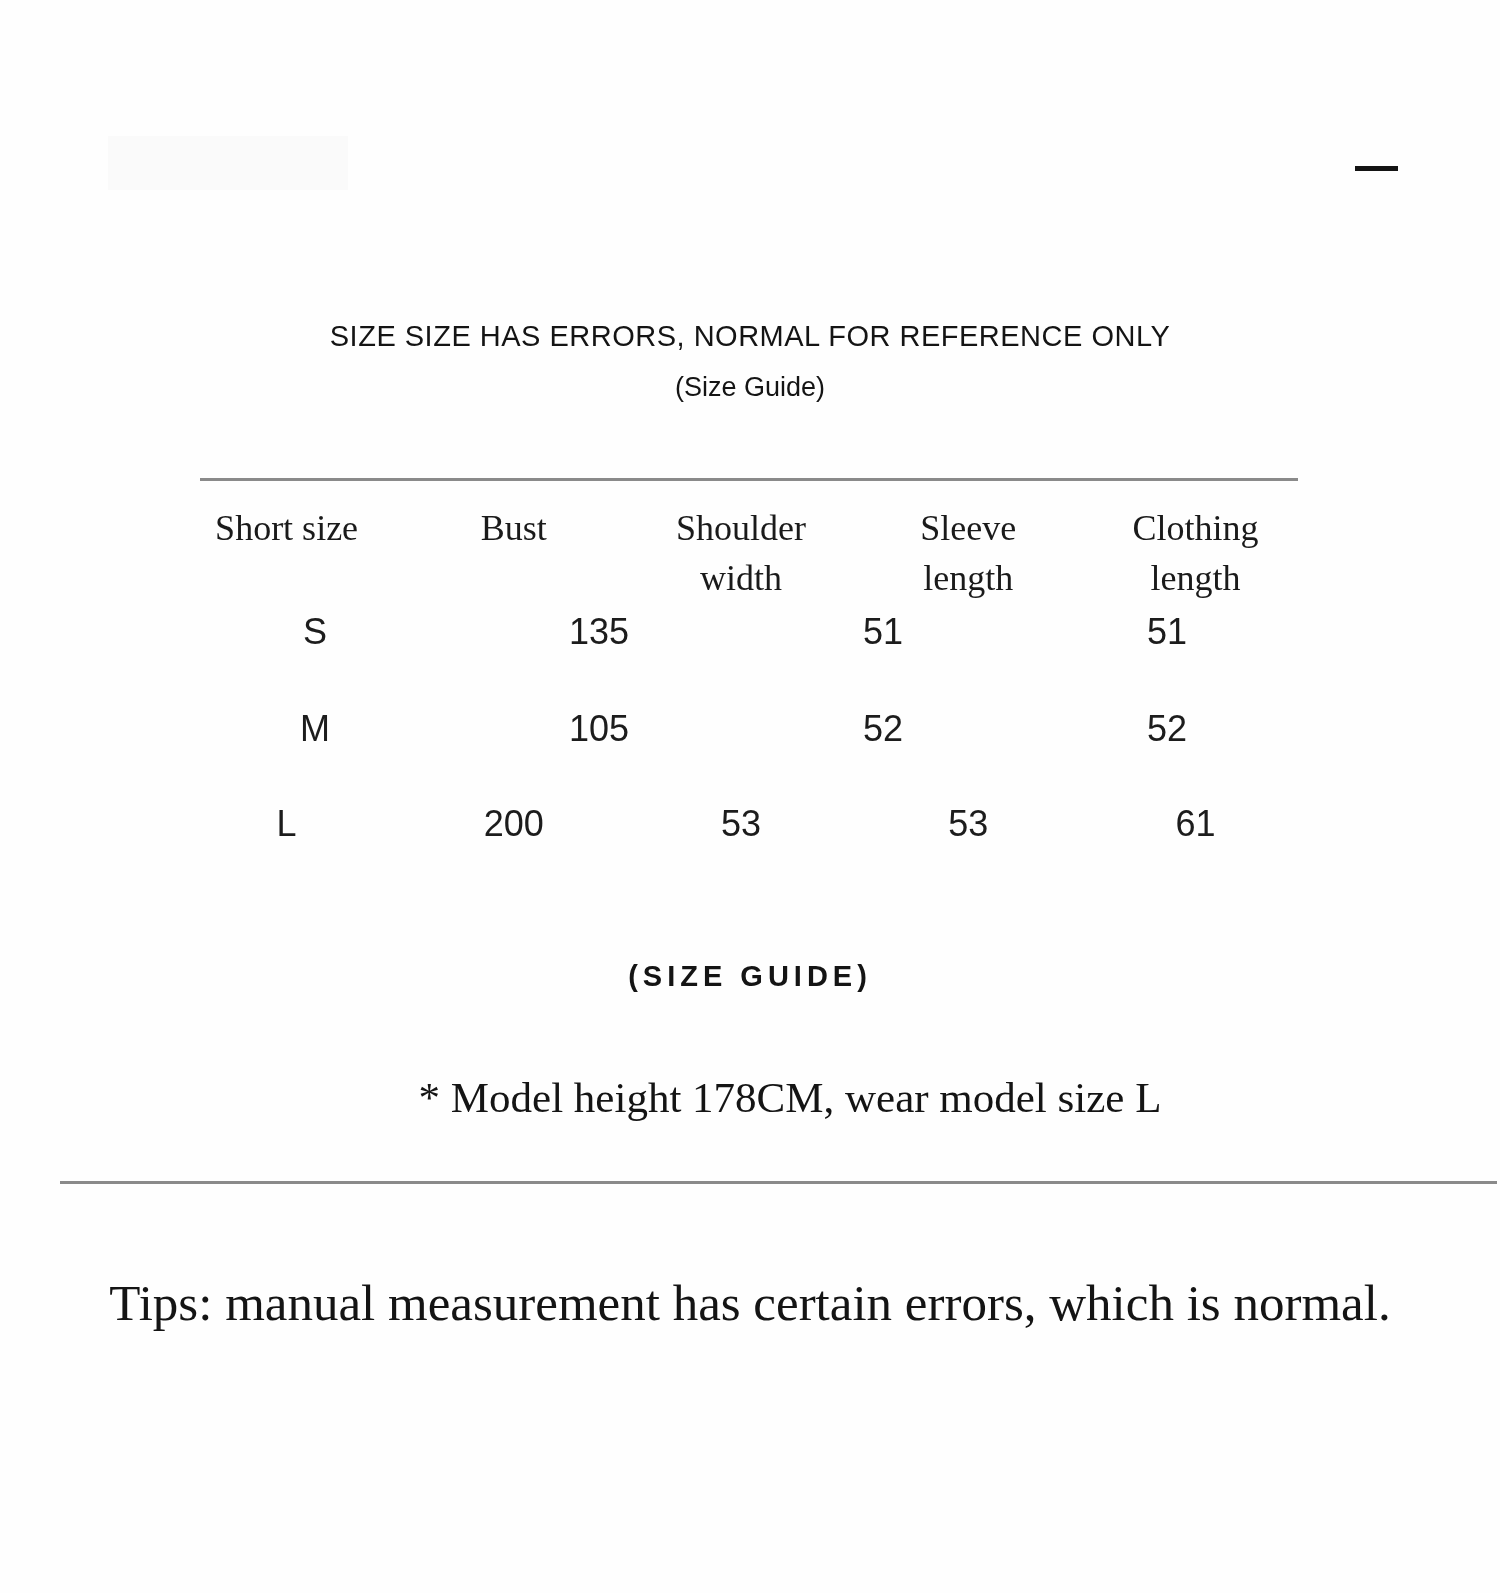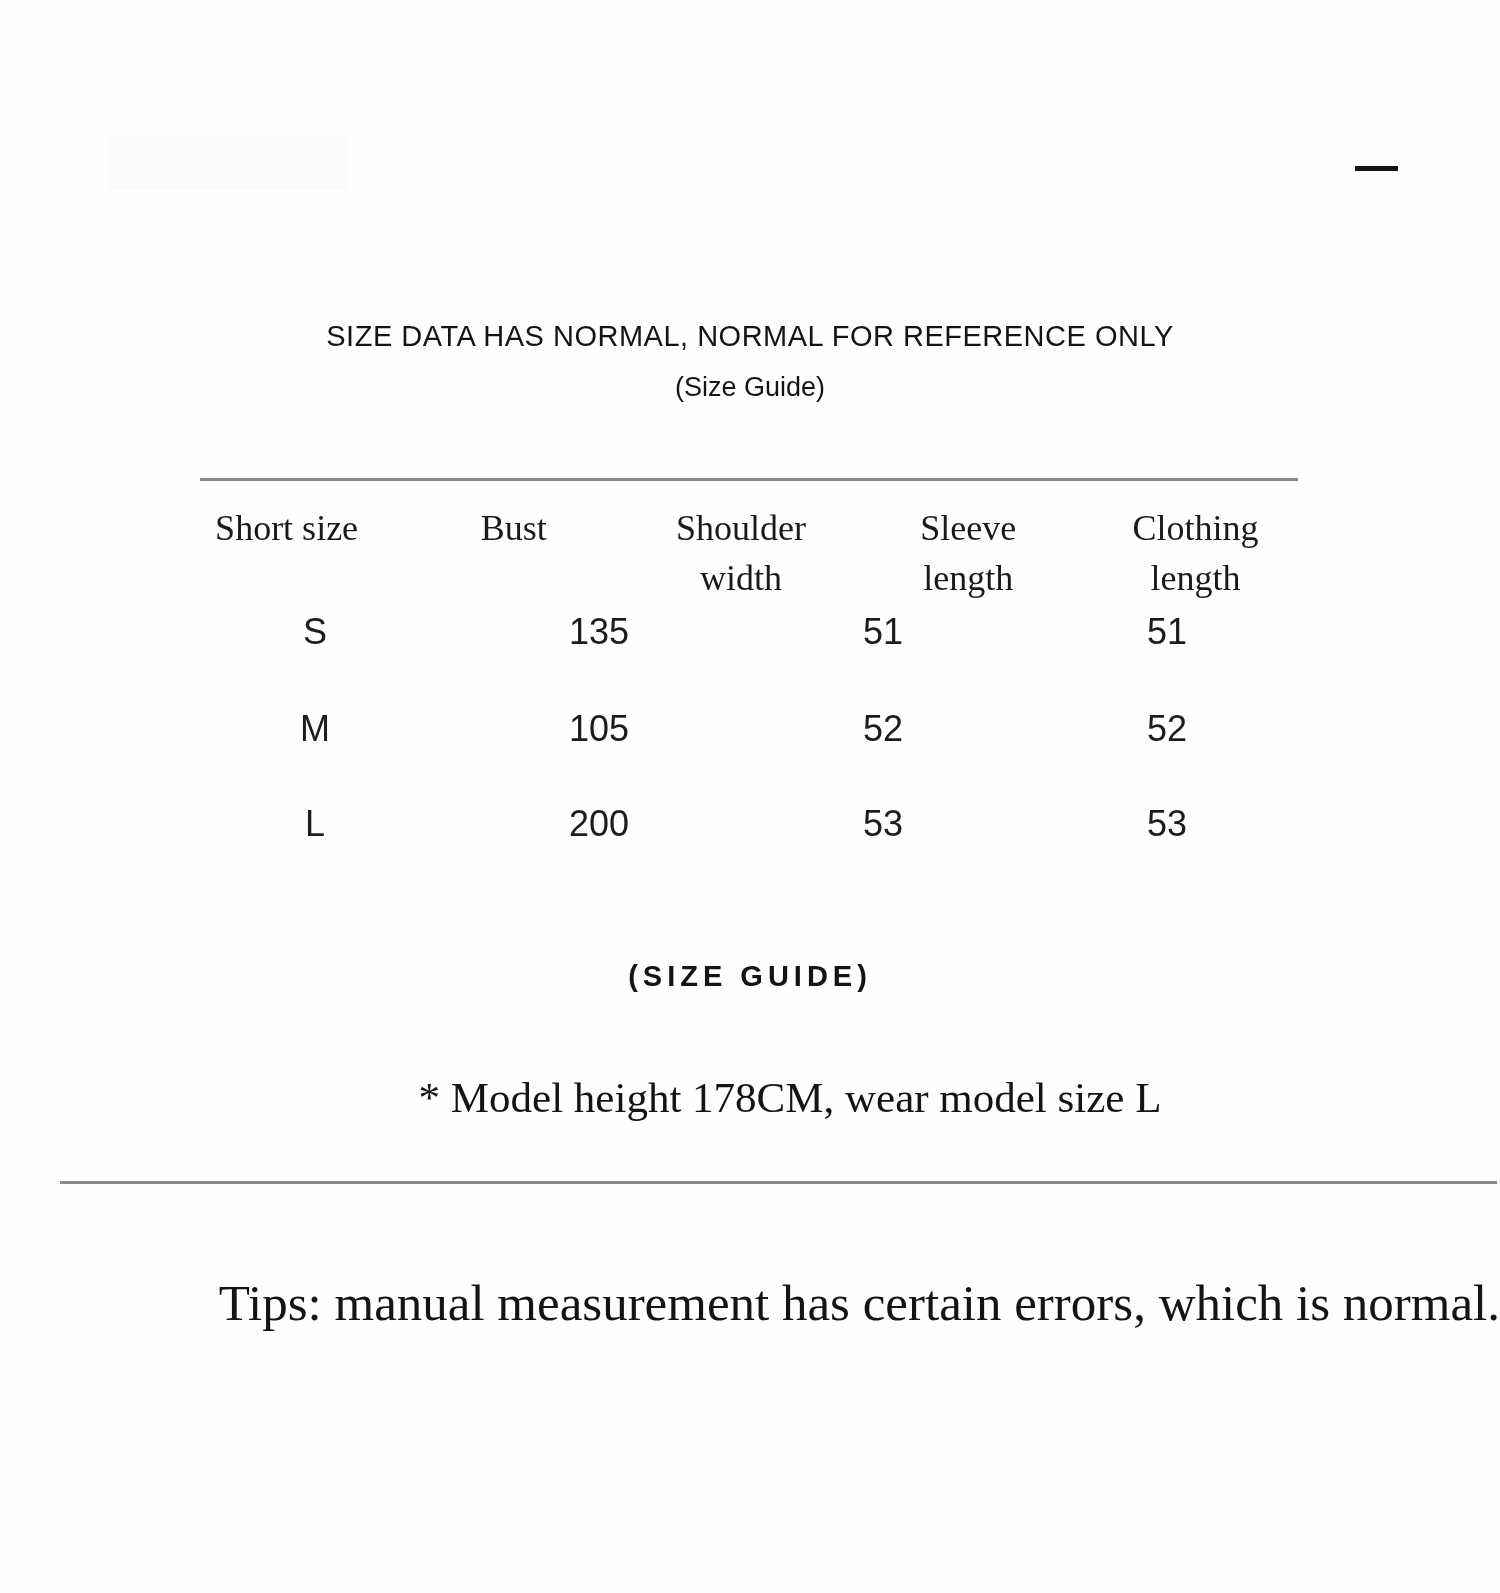--- a/index.html
+++ b/index.html
@@ -132,37 +132,37 @@
     top: 1181px;
     width: 1437px;
     height: 3px;
     background: #8a8a8a;
   }
   .tips {
     position: absolute;
     left: 0;
     top: 1272px;
     width: 100%;
-    text-align: right;
+    text-align: center;
     font-family: "Liberation Serif", "DejaVu Serif", serif;
     font-size: 51px;
     line-height: 62px;
     color: #141414;
   }
 </style>
 </head>
 <body>
 
 <div class="page">
 
   <div class="watermark-box"></div>
 
   <div class="dash-mark"></div>
 
-  <div class="title">SIZE DATA HAS NORMAL, NORMAL FOR REFERENCE ONLY</div>
+  <div class="title">SIZE SIZE HAS ERRORS, NORMAL FOR REFERENCE ONLY</div>
 
   <div class="subtitle">(Size Guide)</div>
 
   <div class="table-topline"></div>
 
   <div class="size-table">
 
     <div class="header-row">
       <div class="header-cell">Short size</div>
       <div class="header-cell">Bust</div>
@@ -186,20 +186,21 @@
       <div class="data-cell">105</div>
       <div class="data-cell">52</div>
       <div class="data-cell">52</div>
     </div>
 
     <div class="data-row row-2">
       <div class="data-cell">L</div>
       <div class="data-cell">200</div>
       <div class="data-cell">53</div>
       <div class="data-cell">53</div>
+      <div class="data-cell">61</div>
     </div>
 
   </div>
 
   <div class="size-guide-caption">(SIZE GUIDE)</div>
 
   <div class="model-note">* Model height 178CM, wear model size L</div>
 
   <div class="divider"></div>
 

